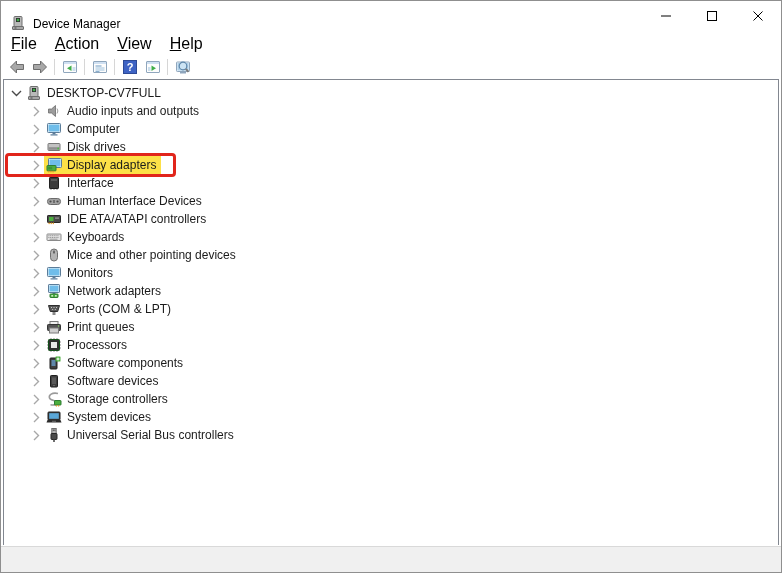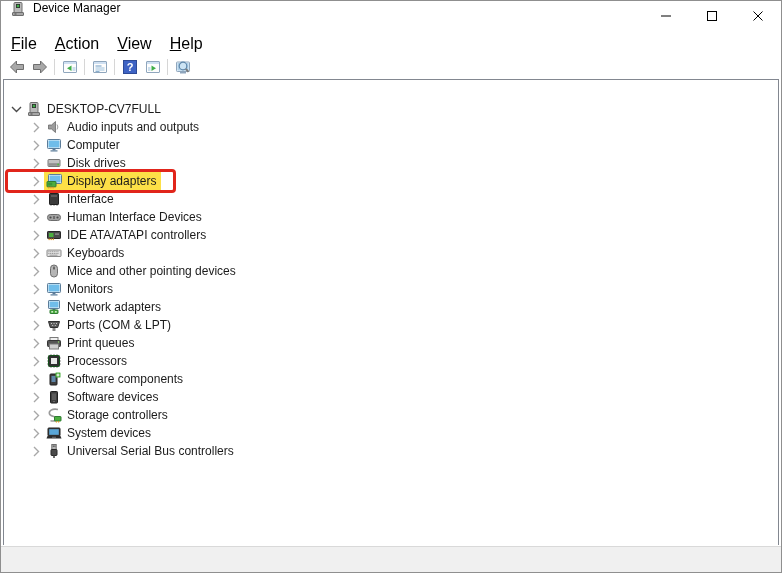--- a/index.html
+++ b/index.html
@@ -11,21 +11,21 @@
     border: 1px solid #8f8f8f;
     background: #ffffff;
     display: flex; flex-direction: column;
     position: relative;
     overflow: hidden;
   }
 
   
   .titlebar {
     height: 30px; background: #ffffff;
-    display: flex; align-items: flex-start;
+    display: flex; align-items: flex-end;
     flex: 0 0 auto;
   }
   .titlebar .app-icon { width: 16px; height: 16px; margin-left: 9px; display: inline-flex; }
   .titlebar .title { font-size: 12px; color: #000; margin-left: 7px; flex: 1 1 auto; }
   .win-controls { display: flex; height: 100%; }
   .win-btn {
     width: 46px; height: 100%;
     display: flex; align-items: center; justify-content: center;
     background: transparent; border: none; cursor: default;
   }
@@ -55,21 +55,21 @@
   .tsep { width: 1px; height: 16px; background: #d6d6d6; margin: 0 3px; }
 
   
   .treepanel {
     flex: 1 1 auto;
     margin: 0 2px;
     border: 1px solid #828790;
     border-bottom: none;
     background: #ffffff;
     overflow: hidden;
-    padding-top: 20px;
+    padding-top: 4px;
   }
   .trow {
     height: 18px;
     display: flex; align-items: center;
     font-size: 12px; color: #1b1b1b;
     position: relative;
     white-space: nowrap;
   }
   .trow .chev { width: 16px; height: 16px; display: inline-flex; flex: 0 0 auto; margin-left: 24px; }
   .trow.root .chev { margin-left: 4px; }

